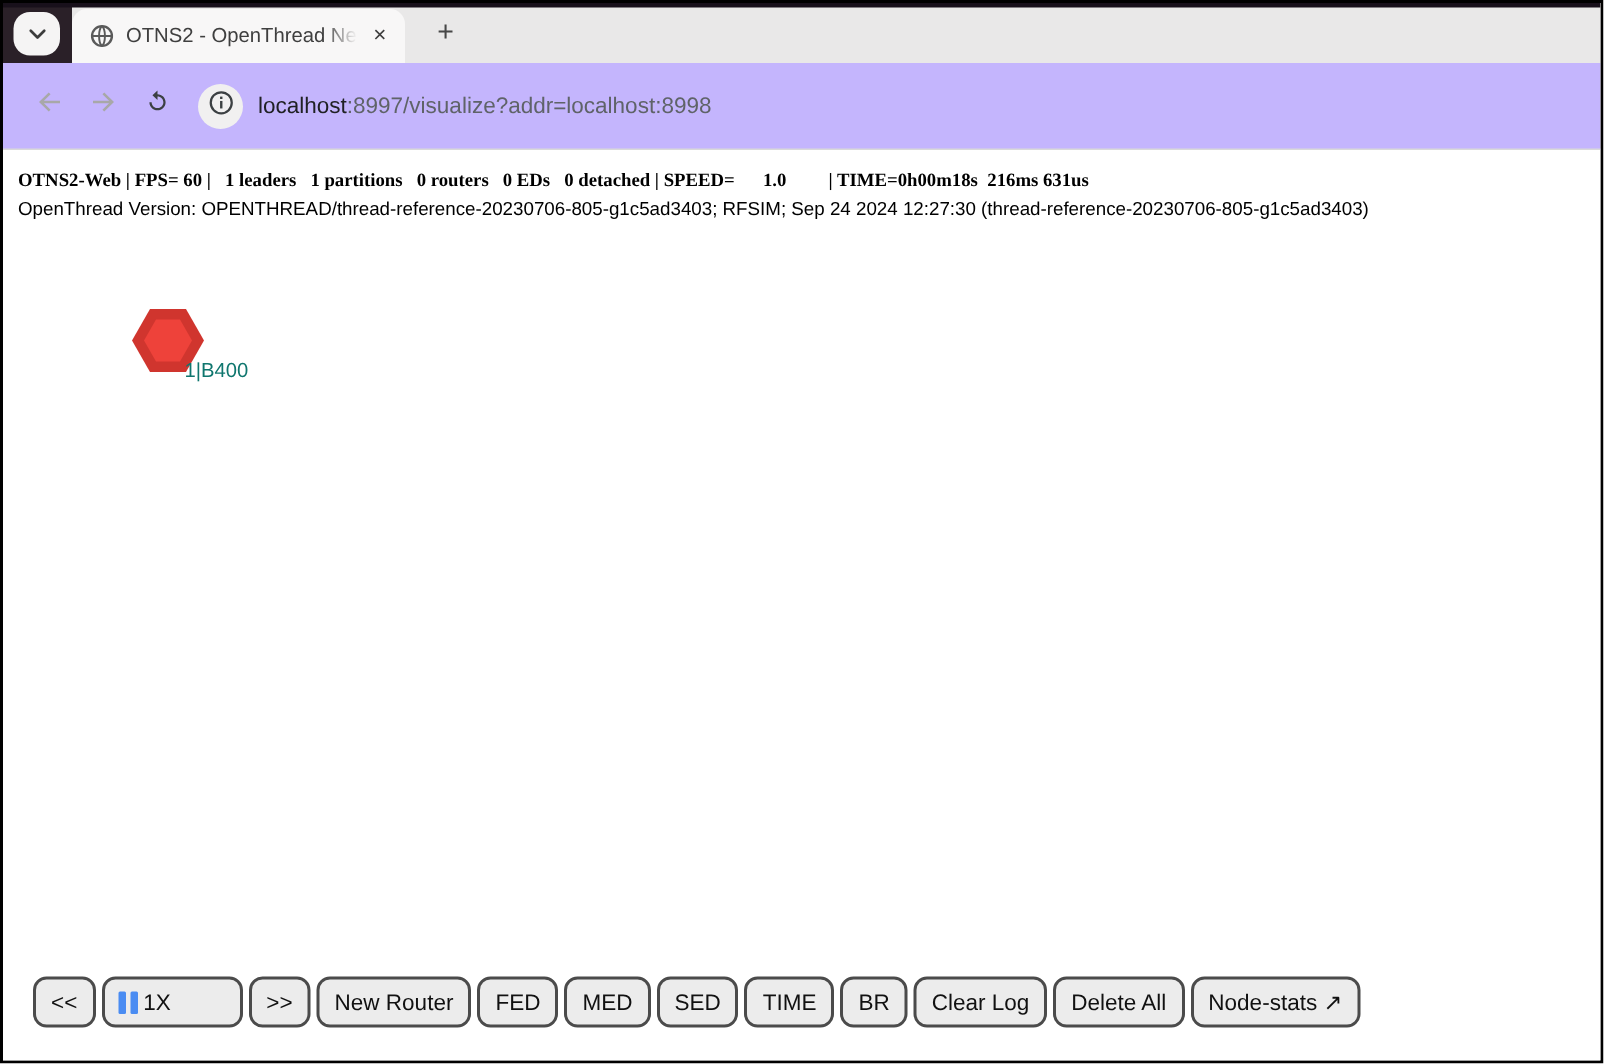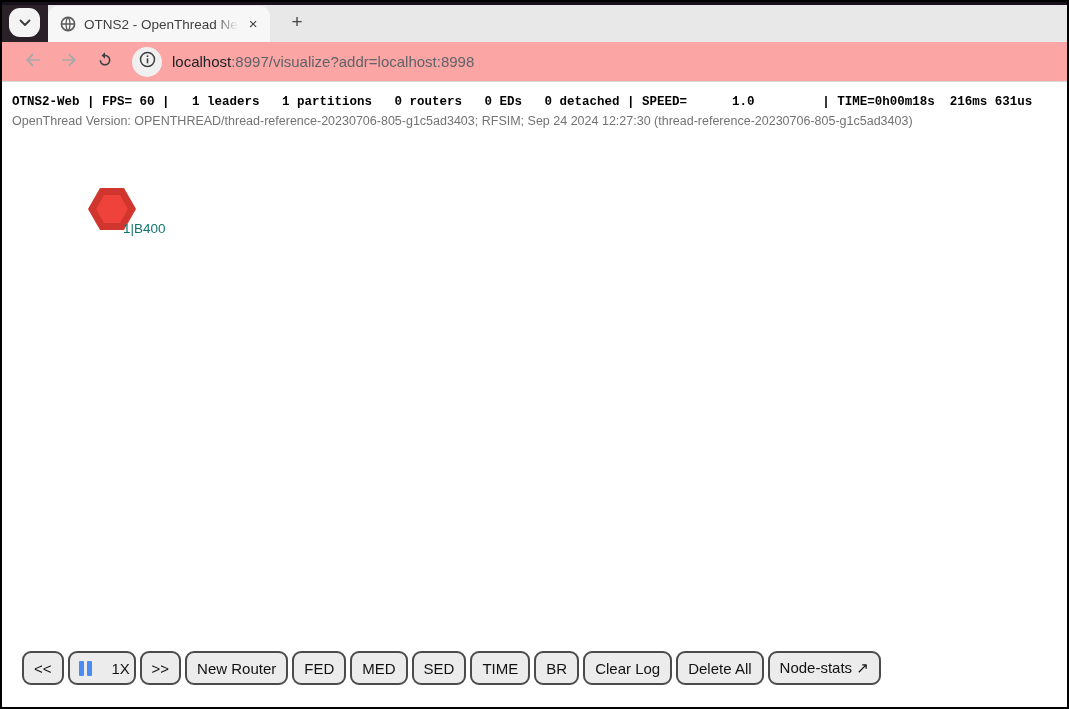--- a/index.html
+++ b/index.html
@@ -14,40 +14,40 @@
   .tab-search-btn svg { display:block; }
   .tab { position:absolute; top:4px; left:46px; width:222px; height:36px; background:#f8f7f7; border-radius:10px 10px 0 0; display:flex; align-items:center; padding:0 8px 0 12px; }
   .tab-favicon { flex:0 0 auto; margin-right:8px; display:flex; }
   .tab-title-wrap { position:relative; width:158px; overflow:hidden; white-space:nowrap; }
   .tab-title { font-size:13.5px; color:#3f3f3f; }
   .tab-title-wrap::after { content:""; position:absolute; top:0; right:0; width:22px; height:100%; background:linear-gradient(to right, rgba(248,247,247,0), #f8f7f7); }
   .tab-close { margin-left:6px; font-size:15px; color:#3f3f3f; width:18px; height:18px; line-height:17px; text-align:center; border-radius:50%; cursor:pointer; }
   .new-tab-btn { position:absolute; top:8px; left:282px; width:26px; height:26px; border-radius:50%; font-size:19px; color:#474747; text-align:center; line-height:24px; cursor:pointer; font-weight:400; }
 
   
-  .navbar { height:40px; background:#fca5a5; display:flex; align-items:center; padding:0 14px; flex:0 0 auto; border-bottom:1px solid #d9d9d9; }
+  .navbar { height:58px; background:#c4b5fd; display:flex; align-items:center; padding:0 14px; flex:0 0 auto; border-bottom:1px solid #d9d9d9; }
   .nav-icon { width:34px; height:34px; display:flex; align-items:center; justify-content:center; border-radius:50%; }
   .nav-icon + .nav-icon { margin-left:2px; }
   .info-chip { width:30px; height:30px; background:#f1f0f0; border-radius:50%; display:flex; align-items:center; justify-content:center; margin-left:10px; }
   .url-text { margin-left:10px; font-size:15px; white-space:nowrap; }
   .url-host { color:#202124; }
   .url-rest { color:#5f6368; }
 
   
   .content { position:relative; flex:1 1 auto; background:#ffffff; overflow:hidden; }
-  .status-line { position:absolute; left:10px; top:13px; font-family:Liberation Mono, monospace; font-weight:bold; font-size:12.5px; color:#000; white-space:pre; }
-  .version-line { position:absolute; left:10px; top:32px; font-size:12.5px; color:#737373; white-space:pre; }
+  .status-line { position:absolute; left:10px; top:13px; font-family:Liberation Serif, serif; font-weight:bold; font-size:12.5px; color:#000; white-space:pre; }
+  .version-line { position:absolute; left:10px; top:32px; font-size:12.5px; color:#000000; white-space:pre; }
 
   .node { position:absolute; left:84px; top:104px; width:52px; height:46px; cursor:pointer; }
   .node-label { position:absolute; left:121px; top:139px; font-size:13.5px; color:#0f766e; white-space:nowrap; }
 
   
   .actionbar { position:absolute; left:20px; bottom:22px; display:flex; gap:4px; align-items:center; }
   .abtn { height:34px; background:#ececec; border:2px solid #4b4b4b; border-radius:9px; display:flex; align-items:center; justify-content:center; padding:0 10px; font-size:15px; color:#111; cursor:pointer; white-space:nowrap; font-family:"Liberation Sans",sans-serif; }
-  .abtn-speed { width:68px; justify-content:flex-start; padding-left:9px; gap:20px; }
+  .abtn-speed { width:94px; justify-content:flex-start; padding-left:9px; gap:4px; }
   .pause-icon { display:flex; gap:3px; }
   .pause-icon span { display:block; width:5px; height:15px; border-radius:1px; }
 </style>
 </head>
 <body>
 
 <div id="window">
 
   <div class="tabstrip">
     <div class="corner-dark"></div>

